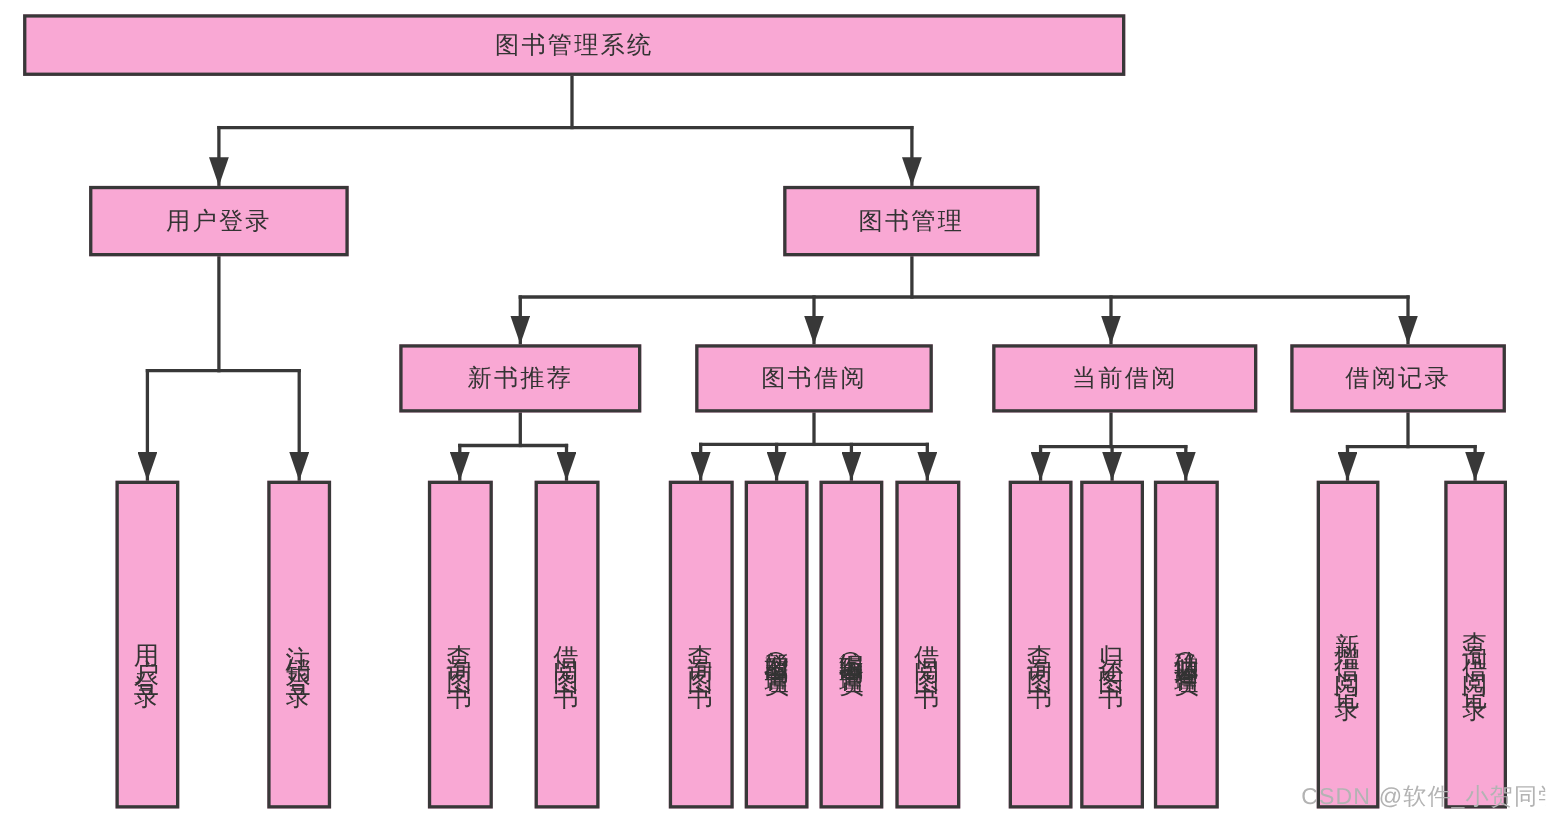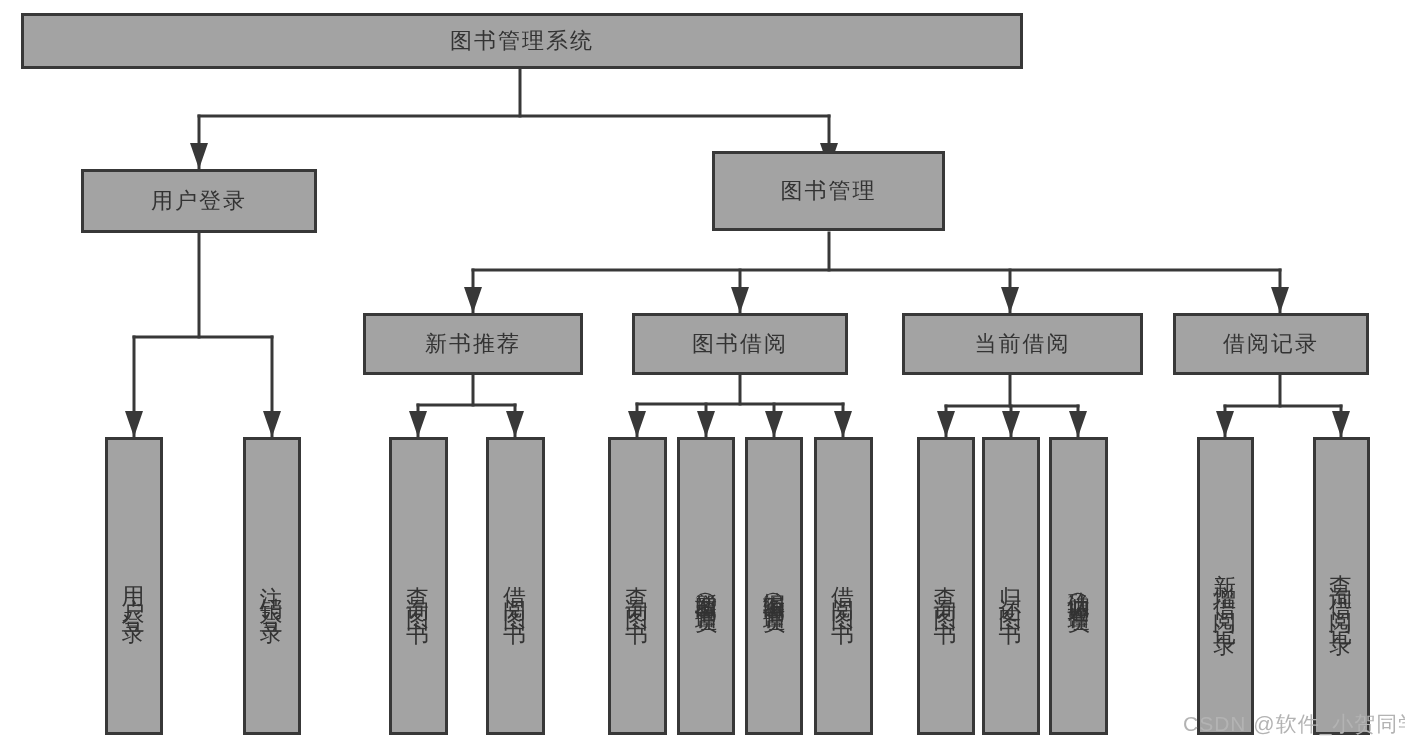--- a/index.html
+++ b/index.html
@@ -13,21 +13,21 @@
   }
   #connectors {
     position: absolute;
     left: 0; top: 0;
     z-index: 1;
   }
   .node {
     position: absolute;
     box-sizing: border-box;
     border: 3px solid #383838;
-    background: #a3a3a3;
+    background: #f9a8d4;
     display: flex;
     align-items: center;
     justify-content: center;
     color: #333333;
     z-index: 2;
   }
   .node .label {
     font-size: 22px;
     letter-spacing: 2px;
     white-space: nowrap;
@@ -111,21 +111,21 @@
     </g>
   </svg>
 
   <div class="node" style="left:21px; top:13px; width:1002px; height:56px">
     <span class="label">图书管理系统</span>
   </div>
 
   <div class="node" style="left:81px; top:169px; width:236px; height:64px">
     <span class="label">用户登录</span>
   </div>
-  <div class="node" style="left:712px; top:151px; width:233px; height:80px">
+  <div class="node" style="left:712px; top:169px; width:233px; height:64px">
     <span class="label">图书管理</span>
   </div>
 
   <div class="node" style="left:363px; top:313px; width:220px; height:62px">
     <span class="label">新书推荐</span>
   </div>
   <div class="node" style="left:632px; top:313px; width:216px; height:62px">
     <span class="label">图书借阅</span>
   </div>
   <div class="node" style="left:902px; top:313px; width:241px; height:62px">

